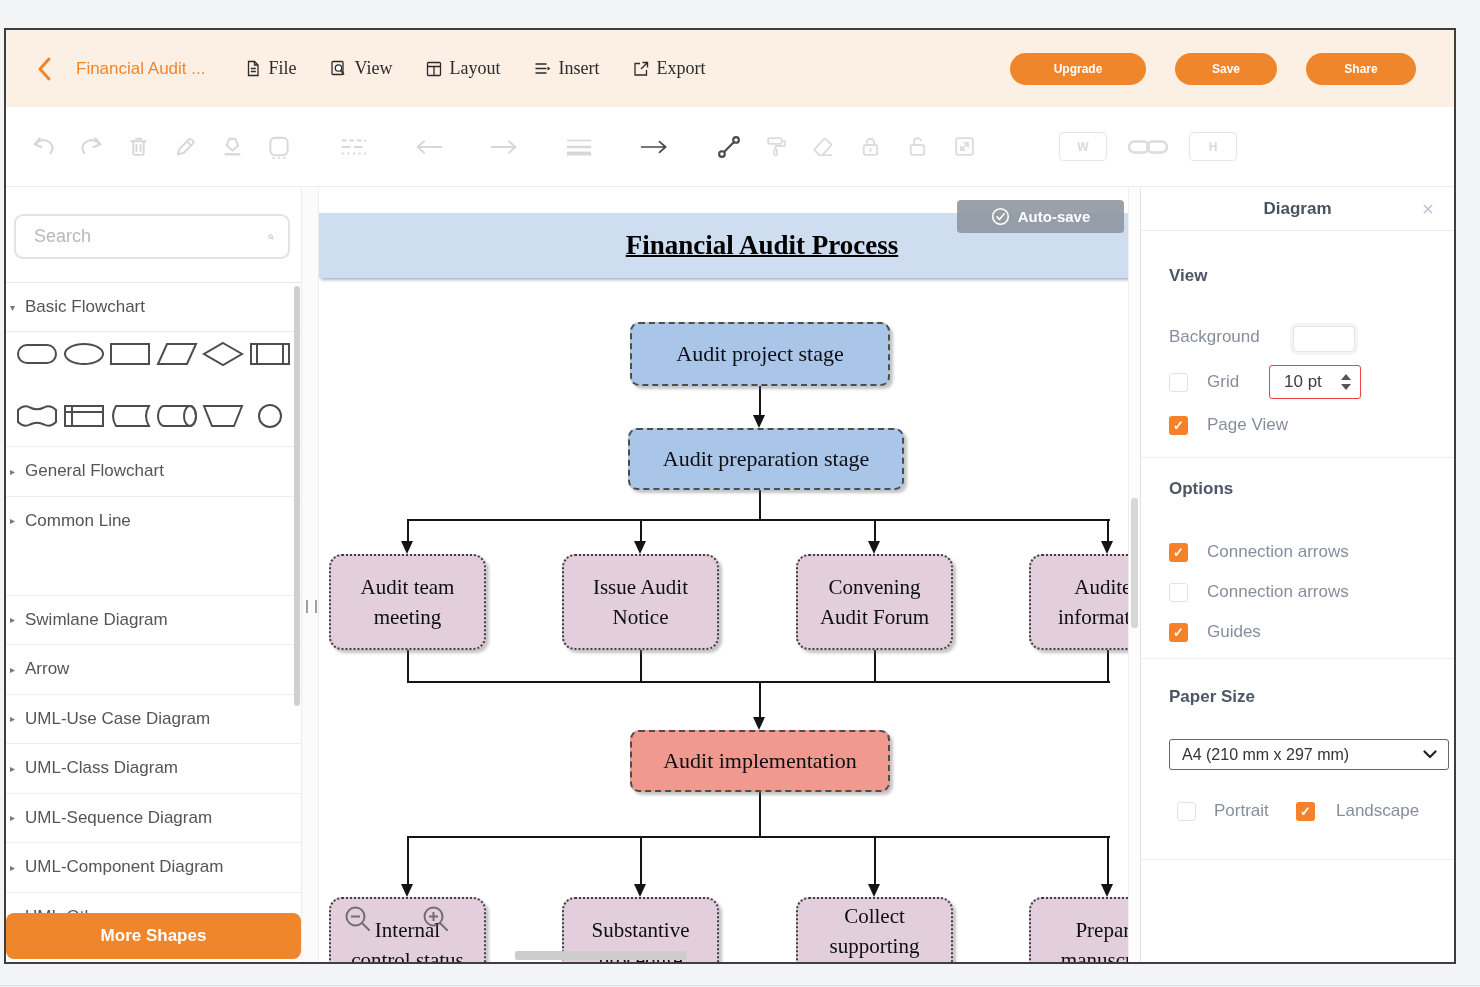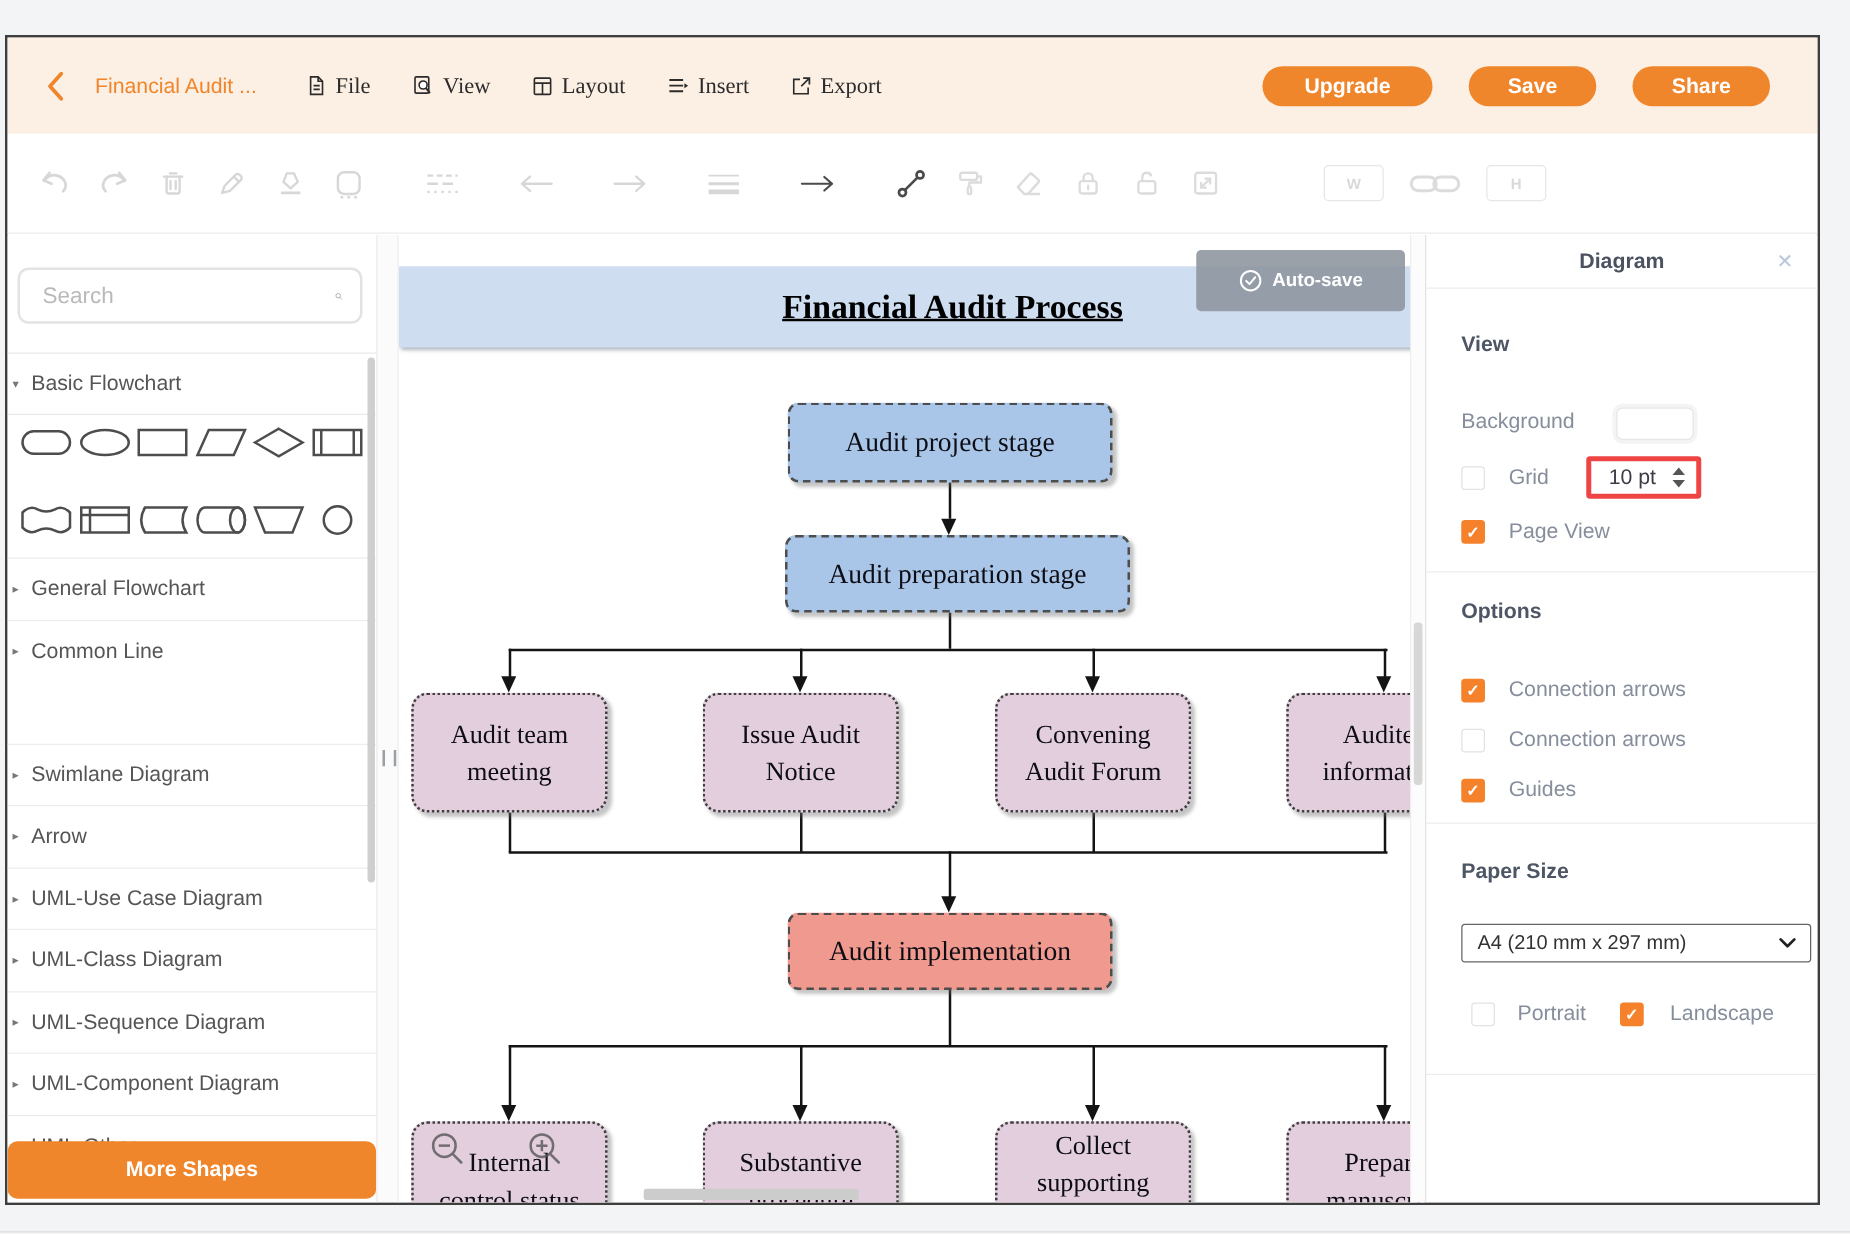--- a/index.html
+++ b/index.html
@@ -14,21 +14,21 @@
   .hdr{position:absolute;left:0;top:0;right:0;height:77px;background:#fcefe3;
        display:flex;align-items:center}
   .back{margin-left:30px;width:16px;height:26px;flex:0 0 auto;cursor:pointer}
   .doc-title{margin-left:24px;font-size:17px;font-weight:normal;color:#f0862c;white-space:nowrap}
   .menus{display:flex;gap:34px;margin-left:40px;align-items:center}
   .menu{display:flex;align-items:center;gap:7px;font-family:"Liberation Serif",serif;
         font-size:18px;color:#2b2b2b;cursor:pointer}
   .menu svg{display:block}
   .hdr-btns{margin-left:auto;display:flex;gap:29px;padding-right:38px}
   .obtn{height:32px;border-radius:16px;background:#f0862c;color:#fff;font-weight:bold;
-        font-size:17px;display:flex;align-items:center;justify-content:center;cursor:pointer}
+        font-size:12px;display:flex;align-items:center;justify-content:center;cursor:pointer}
   .obtn.upgrade{width:136px}.obtn.save{width:102px}.obtn.share{width:110px}
 
   
   .tbr{position:absolute;left:0;top:77px;right:0;height:80px;background:#fff;
        border-bottom:1px solid #ececec;display:flex;align-items:center;padding-left:24px;box-sizing:border-box}
   .ti{width:28px;height:28px;margin-right:19px;display:flex;align-items:center;justify-content:center}
   .ti svg{display:block}
   .sp{width:28px}
   .whbox{width:46px;height:27px;border:1px solid #e6e6e6;border-radius:4px;color:#d9d9d9;
          font-size:12px;font-weight:bold;display:flex;align-items:center;justify-content:center;margin-right:19px}
@@ -73,21 +73,21 @@
         font-family:"Liberation Serif",serif;color:#0d0d14;box-sizing:border-box;
         box-shadow:3px 3px 3px rgba(110,110,110,.4);cursor:pointer}
   .node.blue{background:#a9c6e8;border:2px dashed #4d4d4d;border-radius:9px;font-size:22px}
   .node.pink{background:#e3cedd;border:2px dotted #3f3f3f;border-radius:13px;font-size:21px;line-height:30px}
   .node.red{background:#f0998f;border:2px dashed #4d4d4d;border-radius:9px;font-size:22px}
   .node.three{justify-content:flex-start;padding-top:2px}
   .vl{position:absolute;width:2px;background:#141414}
   .hl{position:absolute;height:2px;background:#141414}
   .ah{position:absolute;width:0;height:0;border-left:6.5px solid transparent;
       border-right:6.5px solid transparent;border-top:13px solid #141414}
-  .autosave{position:absolute;left:638px;top:12px;width:167px;height:49px;border-radius:4px;
+  .autosave{position:absolute;left:638px;top:12px;width:167px;height:33px;border-radius:4px;
             background:rgba(141,148,157,.88);display:flex;align-items:center;justify-content:center;gap:8px;
             color:#fff;font-size:15px;font-weight:bold;z-index:6}
   .zoomctl{position:absolute;top:716px;z-index:5;opacity:.8}
   .vscroll{position:absolute;right:0;top:0;bottom:0;width:11px;background:#fcfcfc;
            border-left:1px solid #eeeeee;z-index:7}
   .vthumb{position:absolute;right:2px;top:310px;width:7px;height:130px;background:#d7d7d7;border-radius:3px}
   .hthumb{position:absolute;left:196px;top:763px;width:172px;height:9px;background:#cccccc;border-radius:2px;z-index:7}
 
   
   .panel{position:absolute;left:1134px;top:158px;width:314px;bottom:0;background:#fff;
@@ -101,21 +101,21 @@
   .p-heading{position:absolute;left:28px;font-size:17px;font-weight:bold;color:#4e5665}
   .p-label{position:absolute;font-size:17px;color:#868e9c}
   .p-div{position:absolute;left:0;right:0;height:1px;background:#ededed}
   .cb{position:absolute;width:19px;height:19px;border-radius:3px;box-sizing:border-box;cursor:pointer}
   .cb.off{border:1px solid #e2e2e2;background:#fff}
   .cb.on{background:#f5812b;color:#fff;display:flex;align-items:center;justify-content:center;
          font-size:13px;font-weight:bold}
   .cb.on::before{content:"✓"}
   .swatch{position:absolute;left:152px;top:138px;width:60px;height:24px;background:#fff;
           border:1px solid #e6e6e6;border-radius:5px;box-shadow:0 0 0 3px #f4f4f4;cursor:pointer}
-  .stepper{position:absolute;left:128px;top:177px;width:92px;height:34px;border:4px solid #ef4444;
+  .stepper{position:absolute;left:128px;top:177px;width:92px;height:34px;border:1px solid #ef4444;
            border-radius:3px;box-sizing:border-box;display:flex;align-items:center;cursor:pointer}
   .stepper .val{margin-left:14px;font-size:17px;color:#3c3c46;flex:1}
   .stepper .arrows{margin-right:9px;display:flex;flex-direction:column;gap:4px}
   .tri-up{width:0;height:0;border-left:5px solid transparent;border-right:5px solid transparent;
           border-bottom:6px solid #555}
   .tri-dn{width:0;height:0;border-left:5px solid transparent;border-right:5px solid transparent;
           border-top:6px solid #555}
   .pselect{position:absolute;left:28px;top:551px;width:280px;height:31px;border:1px solid #666;
            border-radius:3px;box-sizing:border-box;display:flex;align-items:center;cursor:pointer}
   .pselect .val{margin-left:12px;font-size:16px;color:#333;flex:1;white-space:nowrap}

